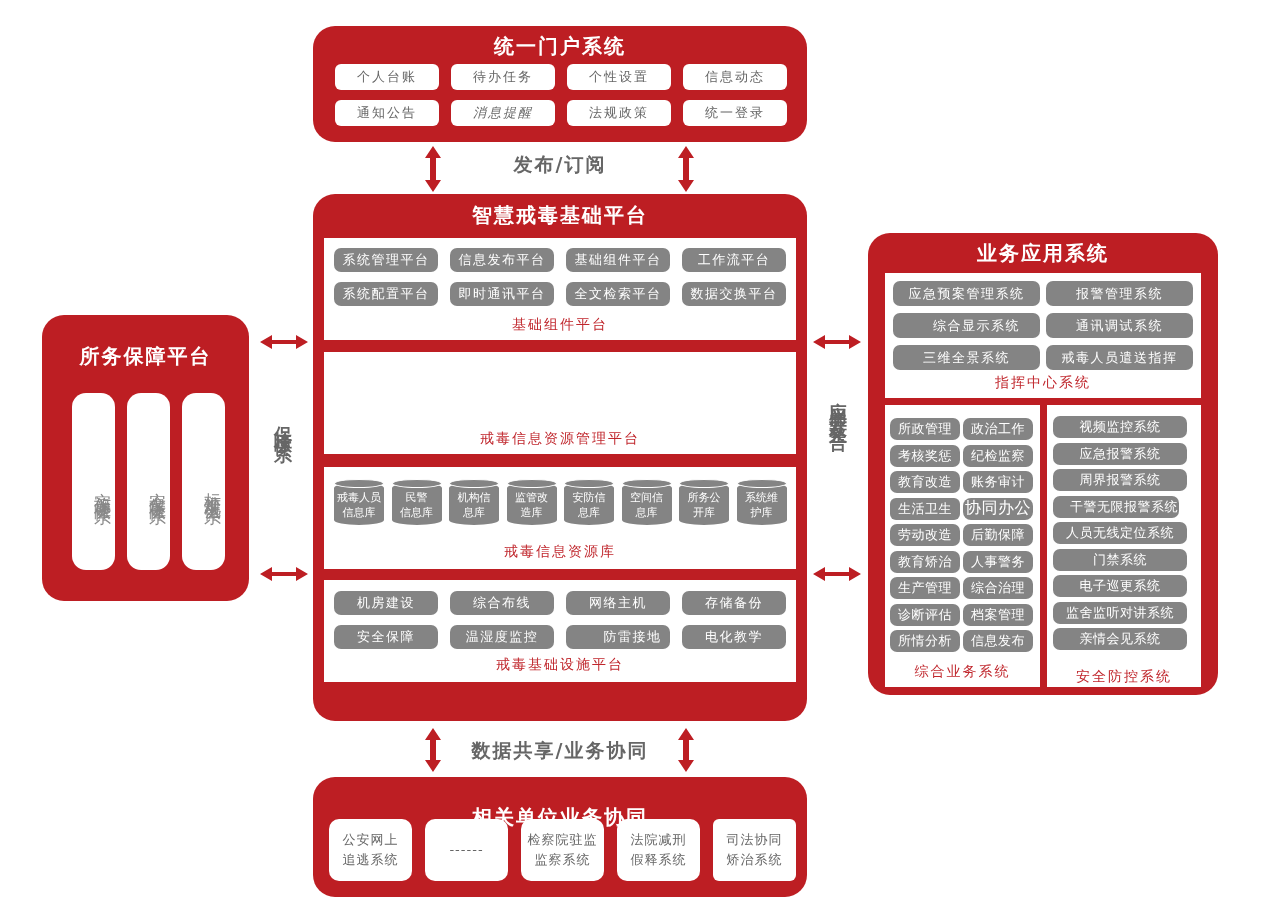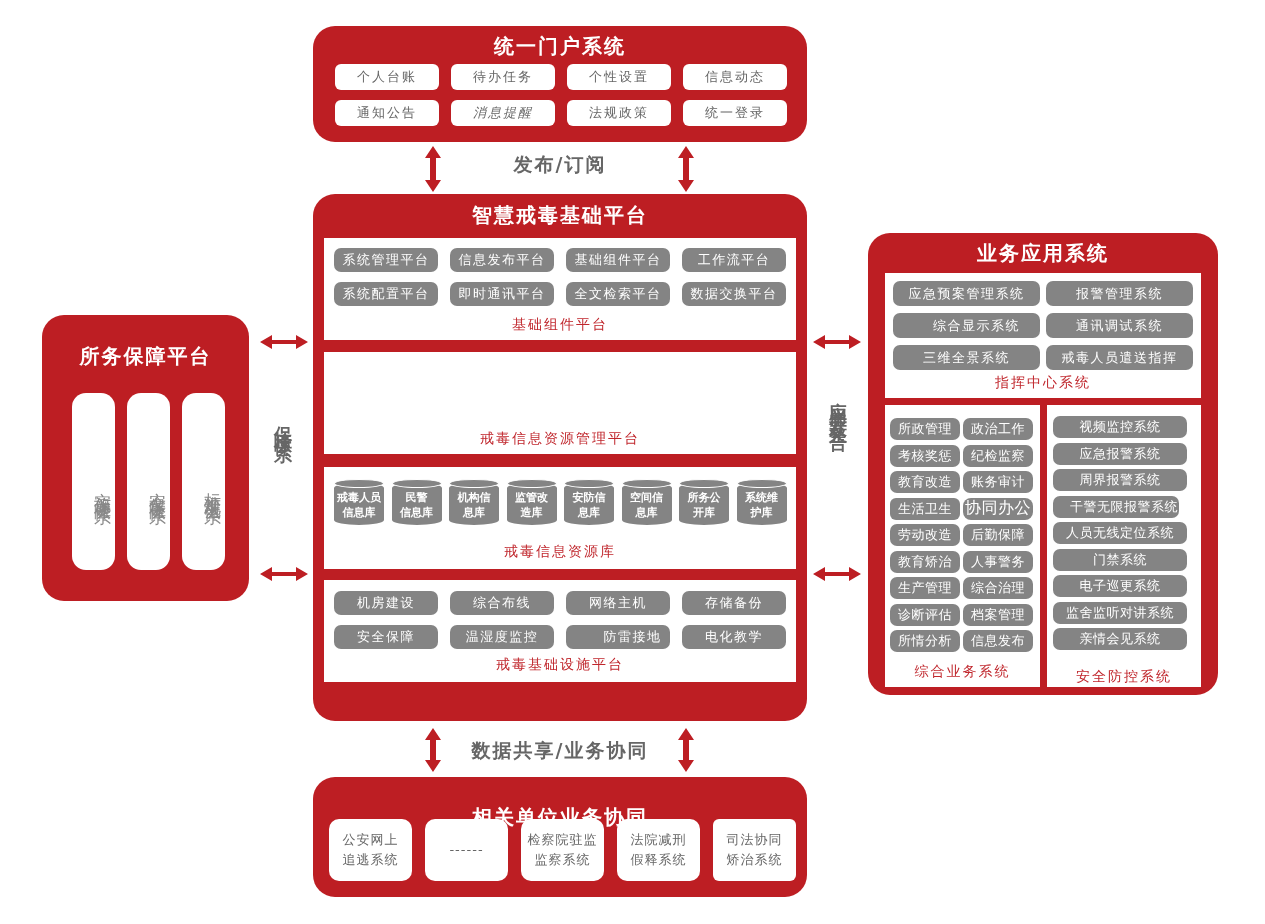--- a/index.html
+++ b/index.html
@@ -11,21 +11,21 @@
   .wpill { background: #fff; border-radius: 6px; color: #666; font-size: 13px; text-align: center;
            letter-spacing: 2px; display: flex; align-items: center; justify-content: center; }
   .gpill { background: #848484; border-radius: 7px; color: #fff; font-size: 13px; text-align: center;
            letter-spacing: 1.5px; display: flex; align-items: center; justify-content: center; white-space: nowrap; overflow: hidden; }
   .panel { background: #fff; }
   .caption { color: #c0272d; font-size: 14px; text-align: center; letter-spacing: 2px; }
   .graylabel { color: #666; font-weight: bold; font-size: 18px; letter-spacing: 2px; }
   .vlabel { color: #666; font-weight: bold; font-size: 18px; writing-mode: vertical-rl; text-orientation: upright; letter-spacing: 6px; }
   .vpill { background: #fff; border-radius: 14px; color: #888; font-size: 17px; writing-mode: vertical-rl; text-orientation: upright;
            letter-spacing: 3px; display: flex; align-items: flex-start; justify-content: center; padding-top: 12px; }
-  .db { width: 50px; height: 50px; position: relative; font-weight: bold; }
+  .db { width: 50px; height: 50px; position: relative; }
   .db .body { position: absolute; top: 4px; left: 0; width: 50px; height: 42px; background: #848484; border-radius: 25px / 5px; }
   .db .top { position: absolute; top: 0; left: 0; width: 50px; height: 9px; background: #848484; border-radius: 50%; border: 1px solid #fff; }
   .db .lbl { position: absolute; top: 11px; left: 0; width: 50px; color: #fff; font-size: 11px; text-align: center; line-height: 15px; }
   svg.arrow { position: absolute; }
 </style>
 </head>
 <body>
 
 <div class="abs red" style="left:313px;top:26px;width:494px;height:116px;border-radius:22px;">
   <div class="title" style="margin-top:7px;">统一门户系统</div>

